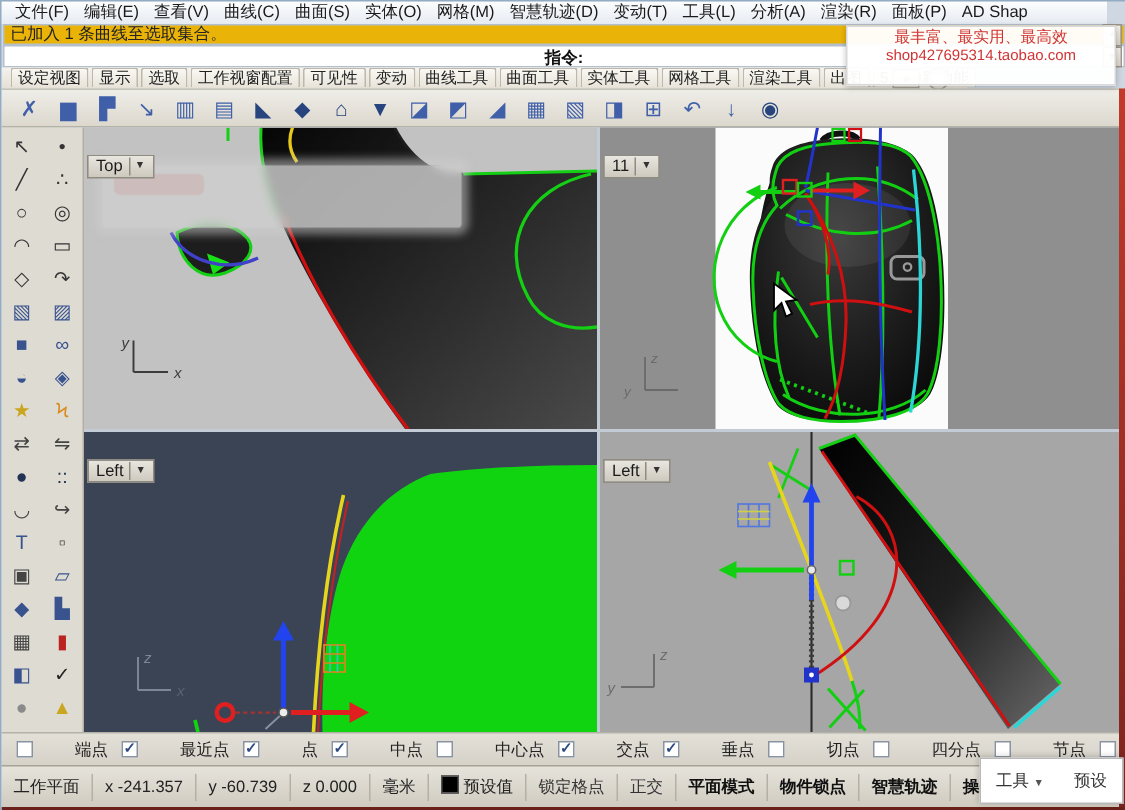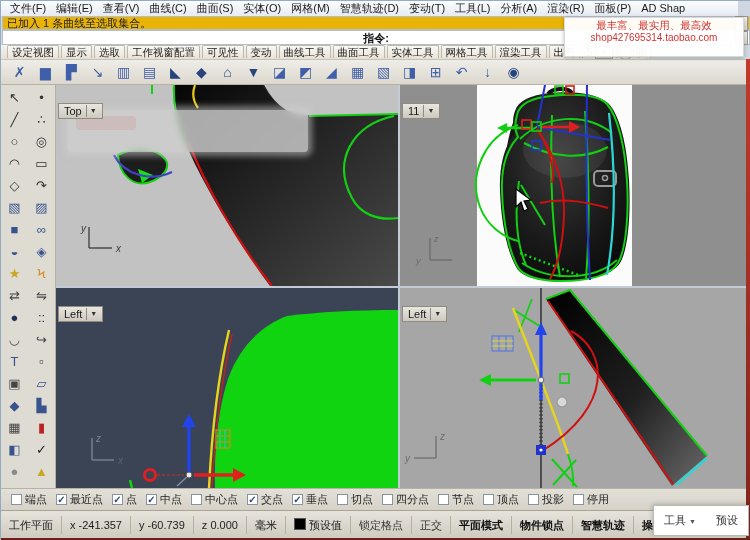--- a/index.html
+++ b/index.html
@@ -44,21 +44,21 @@
   .vp-left{left:344px;top:203px;width:346px;height:200px;background:#a6a6a6;}
   .chip{position:absolute;left:2px;top:2px;z-index:5;display:flex;align-items:center;height:14px;
         background:linear-gradient(#e9e6df,#cdc9bf);border:1px solid #8f8b81;font-size:11px;color:#1a1a1a;padding:0 2px 0 5px;margin-top:16px;}
   .chip .arr{margin-left:4px;border-left:1px solid #8f8b81;padding:0 3px;font-size:7px;color:#333;line-height:12px;}
   .wm{position:absolute;left:12px;top:25px;width:240px;height:42px;z-index:4;border-radius:3px;
         background:rgba(206,206,206,0.82);backdrop-filter:blur(3px);box-shadow:0 0 6px 4px rgba(206,206,206,0.55);}
   .wm i{position:absolute;left:8px;top:6px;width:60px;height:14px;background:rgba(205,140,140,0.25);border-radius:4px;}
   
   .osnap{position:absolute;left:0;top:487px;width:750px;height:22px;background:linear-gradient(#e3e0d8,#d6d2c8);
         border-top:1px solid #b7b2a6;display:flex;align-items:center;padding-left:10px;box-sizing:border-box;font-size:11px;color:#222;}
-  .os{display:flex;align-items:center;margin-right:9px;white-space:nowrap;}
+  .os{display:flex;align-items:center;margin-right:9px;white-space:nowrap;gap:25px;}
   .cb{width:11px;height:11px;background:#fff;border:1px solid #8a94a0;margin-right:3px;font-size:10px;line-height:10px;
         text-align:center;color:#2c4a80;font-weight:bold;box-sizing:border-box;}
   
   .status{position:absolute;left:0;top:509px;width:750px;height:28px;background:linear-gradient(#e6e3db,#cfcbc0);
         border-top:1px solid #a8a396;display:flex;align-items:center;font-size:11px;color:#222;box-sizing:border-box;}
   .sc{padding:0 8px;height:18px;line-height:18px;border-right:1px solid #b5b0a4;white-space:nowrap;}
   .sc.tog{color:#333;}
   .sc.bold{font-weight:bold;color:#111;}
   .swatch{display:inline-block;width:10px;height:10px;background:#000;margin-right:3px;vertical-align:-1px;border:1px solid #555;}
   

